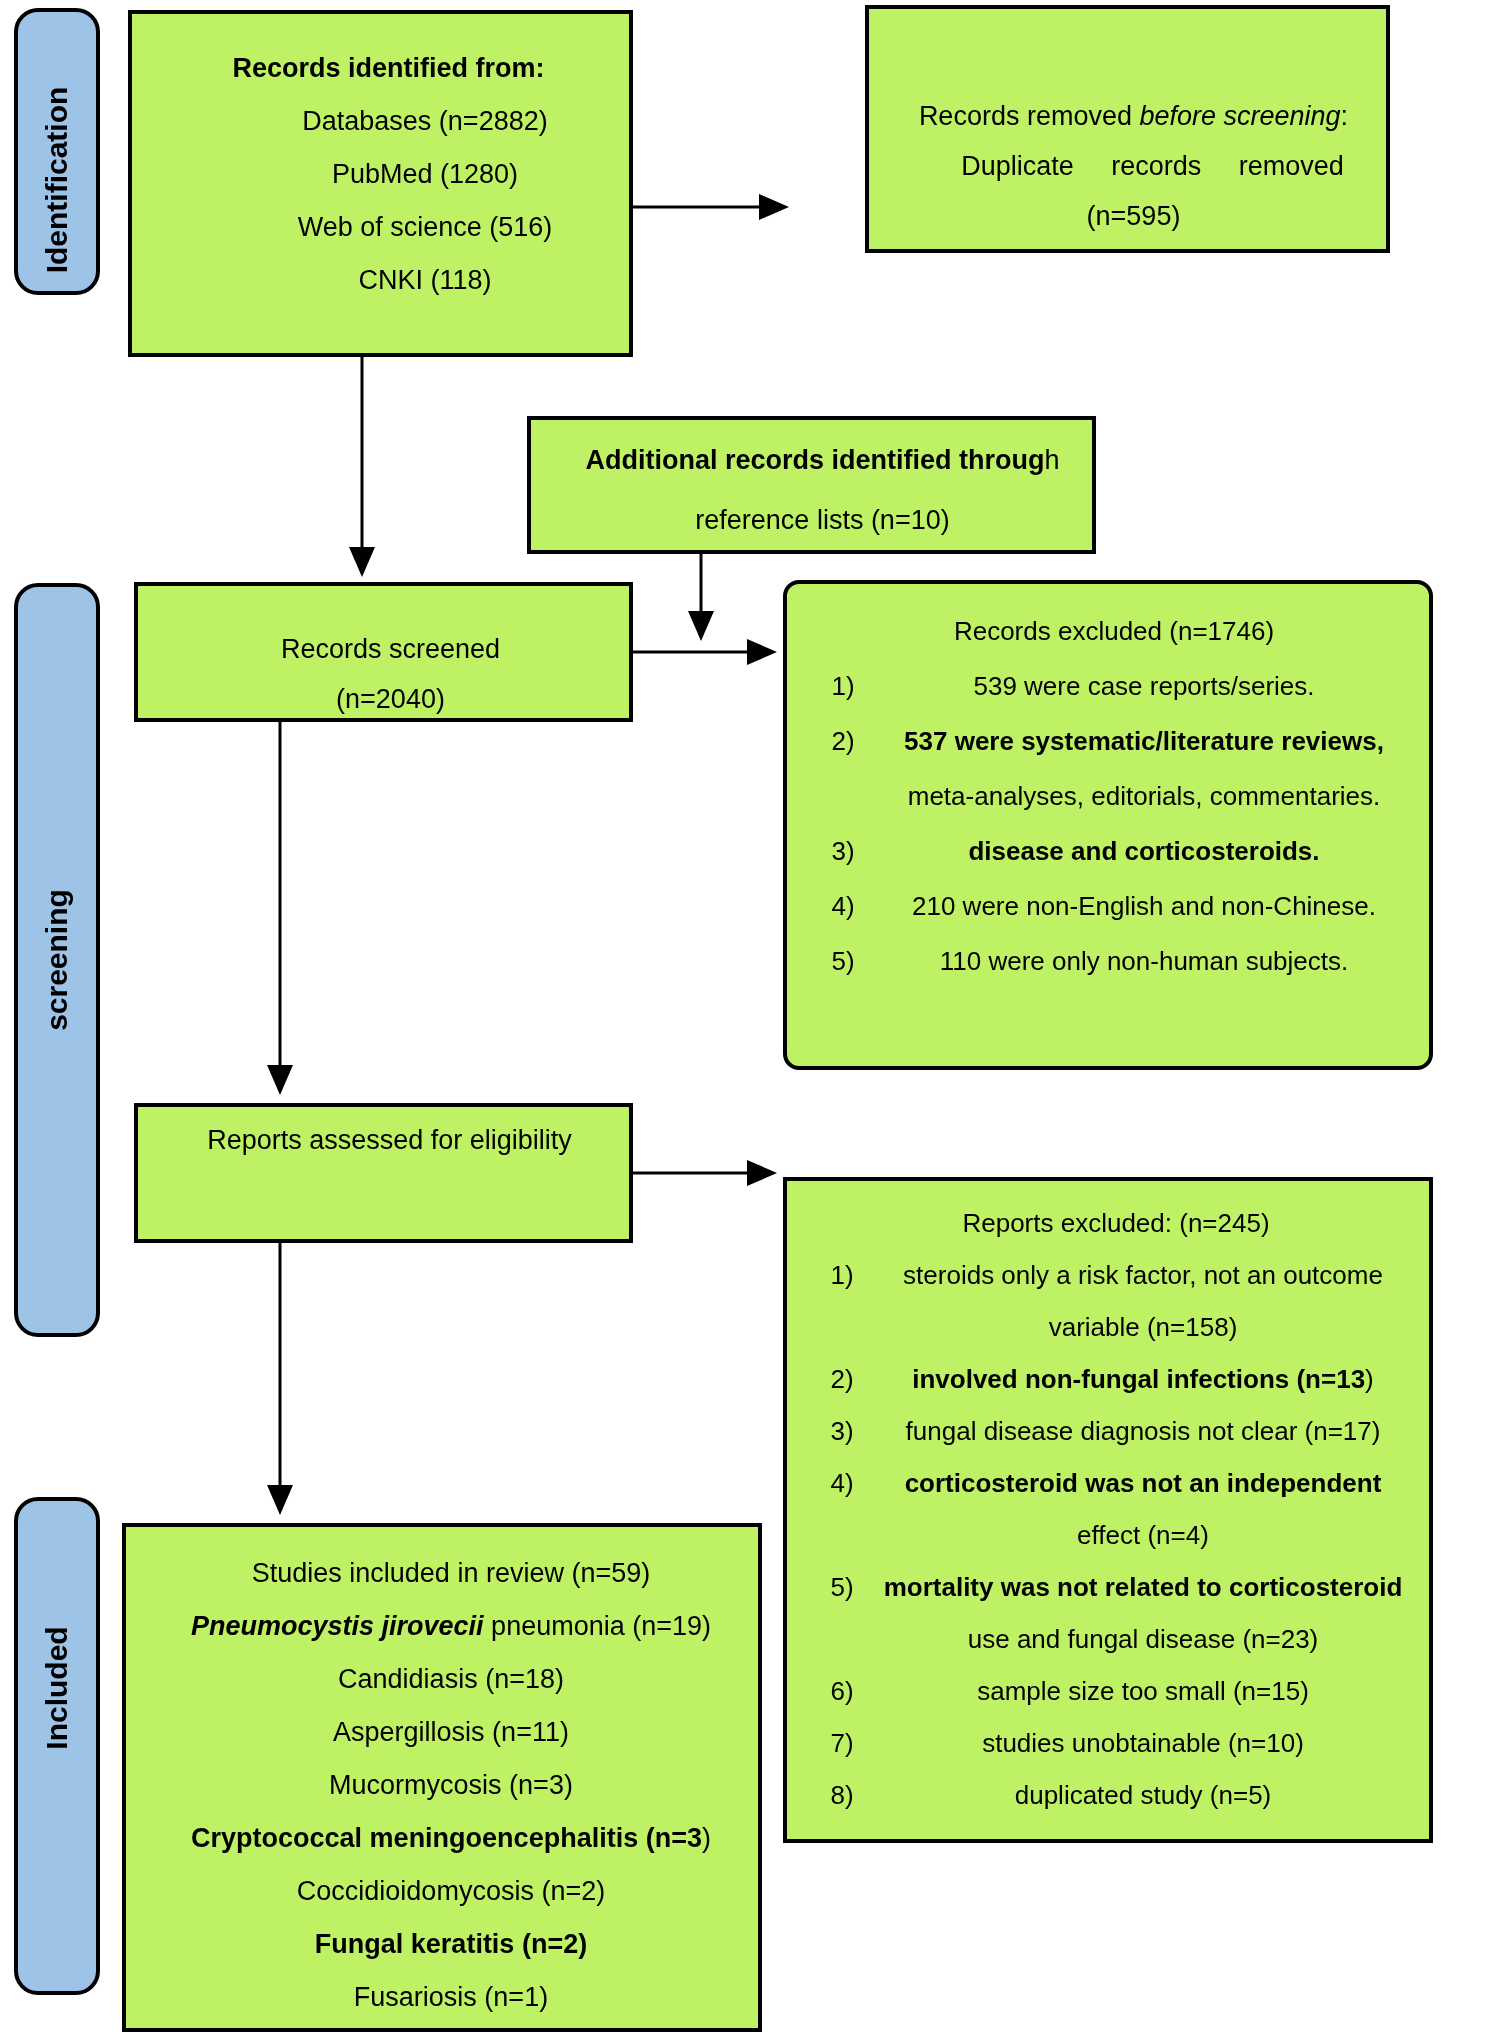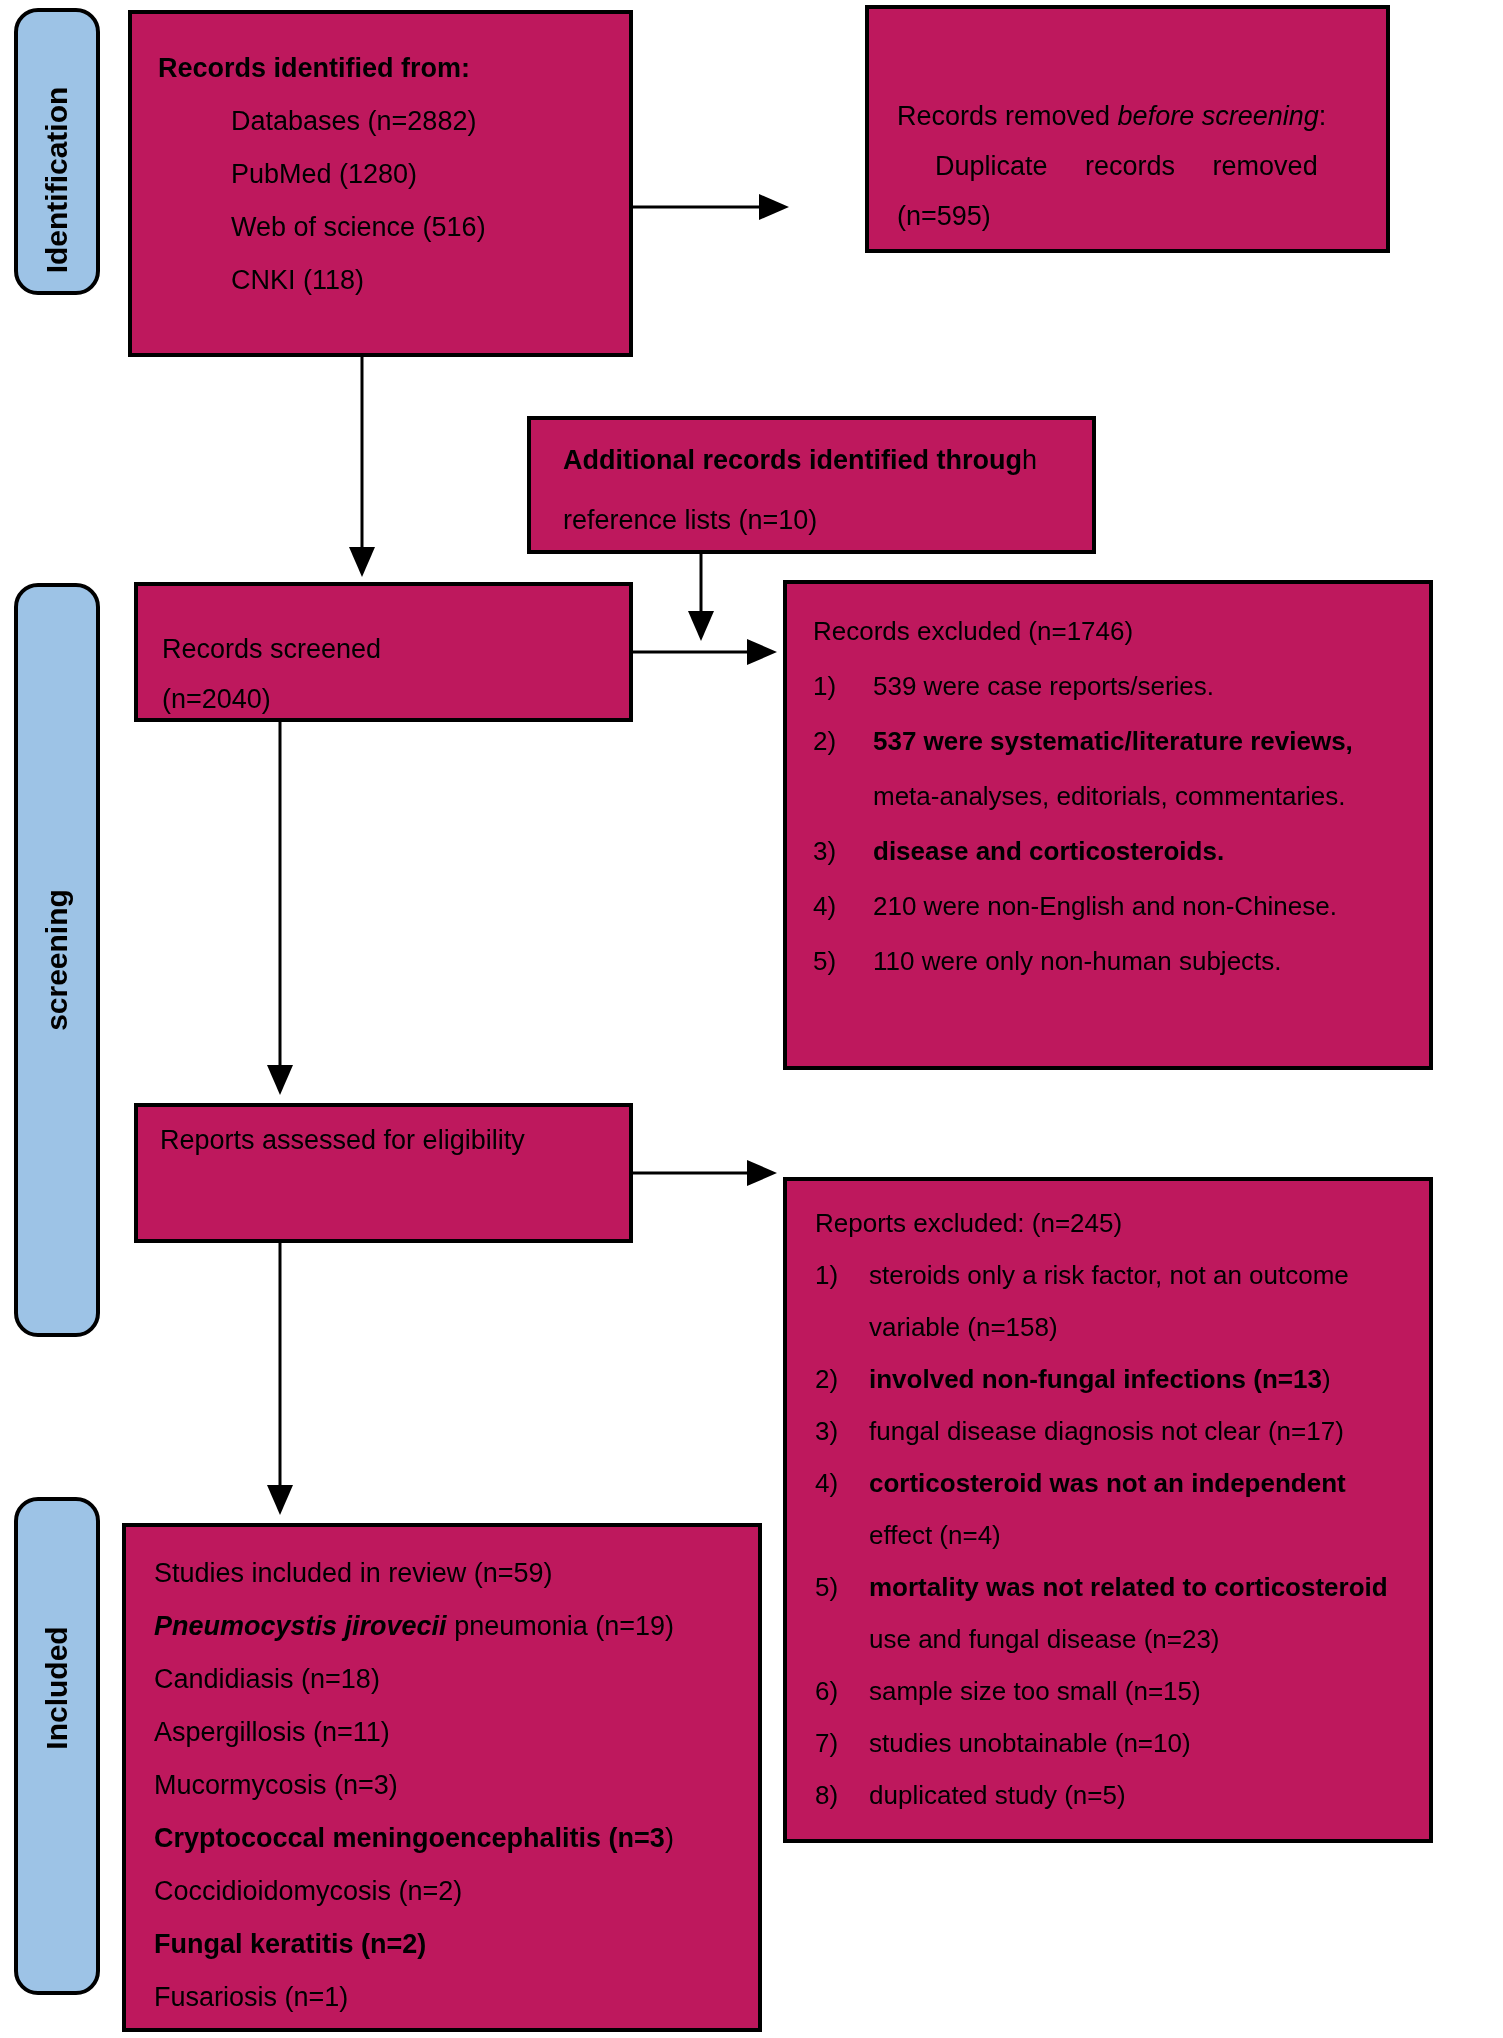--- a/index.html
+++ b/index.html
@@ -16,39 +16,39 @@
   .bar span{
     transform:rotate(-90deg);font-weight:bold;font-size:30px;white-space:nowrap;
   }
   #bar-identification{left:14px;top:8px;width:86px;height:287px;}
   #bar-identification span{transform:rotate(-90deg) translateX(-28px);}
   #bar-screening{left:14px;top:583px;width:86px;height:754px;}
   #bar-included{left:14px;top:1497px;width:86px;height:498px;}
   #bar-included span{transform:rotate(-90deg) translateX(58px);}
 
   .box{
-    position:absolute;z-index:2;border:4px solid #000;background:#be185d;
-    box-sizing:border-box;font-size:27px;line-height:53px;overflow:hidden;
+    position:absolute;z-index:2;border:4px solid #000;background:#bef264;
+    box-sizing:border-box;font-size:27px;line-height:53px;overflow:hidden;text-align:center;
   }
   .line{white-space:nowrap;}
   .b{font-weight:bold;}
   .i{font-style:italic;}
 
   #box-identified{left:128px;top:10px;width:505px;height:347px;padding:28px 10px 0 26px;}
   #box-identified .title{font-weight:bold;}
   #box-identified .items .line{margin-left:73px;}
 
   #box-removed{left:865px;top:5px;width:525px;height:248px;padding:82px 16px 0 28px;line-height:50px;}
   #box-removed .justify{margin-left:38px;word-spacing:30px;}
 
   #box-additional{left:527px;top:416px;width:569px;height:138px;padding:10px 10px 0 32px;line-height:60px;}
 
   #box-screened{left:134px;top:582px;width:499px;height:140px;padding:38px 10px 0 24px;line-height:50px;}
 
-  #box-records-excluded{left:783px;top:580px;width:650px;height:490px;padding:20px 14px 0 26px;font-size:26px;line-height:55px;}
+  #box-records-excluded{left:783px;top:580px;width:650px;height:490px;padding:20px 14px 0 26px;font-size:26px;line-height:55px;border-radius:16px;}
   #box-records-excluded .num{flex:0 0 60px;}
 
   #box-assessed{left:134px;top:1103px;width:499px;height:140px;padding:8px 10px 0 22px;line-height:50px;}
 
   #box-reports-excluded{left:783px;top:1177px;width:650px;height:666px;padding:16px 12px 0 28px;font-size:26px;line-height:52px;}
   #box-reports-excluded .num{flex:0 0 54px;}
 
   #box-included-studies{left:122px;top:1523px;width:640px;height:509px;padding:20px 10px 0 28px;line-height:53px;}
 
   .numrow{display:flex;}

